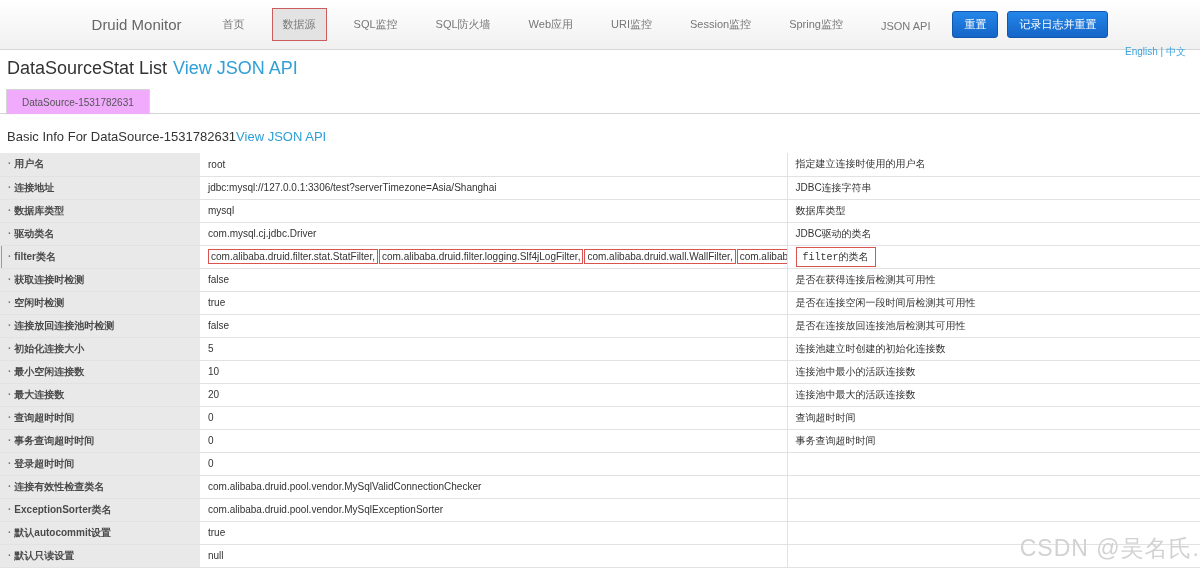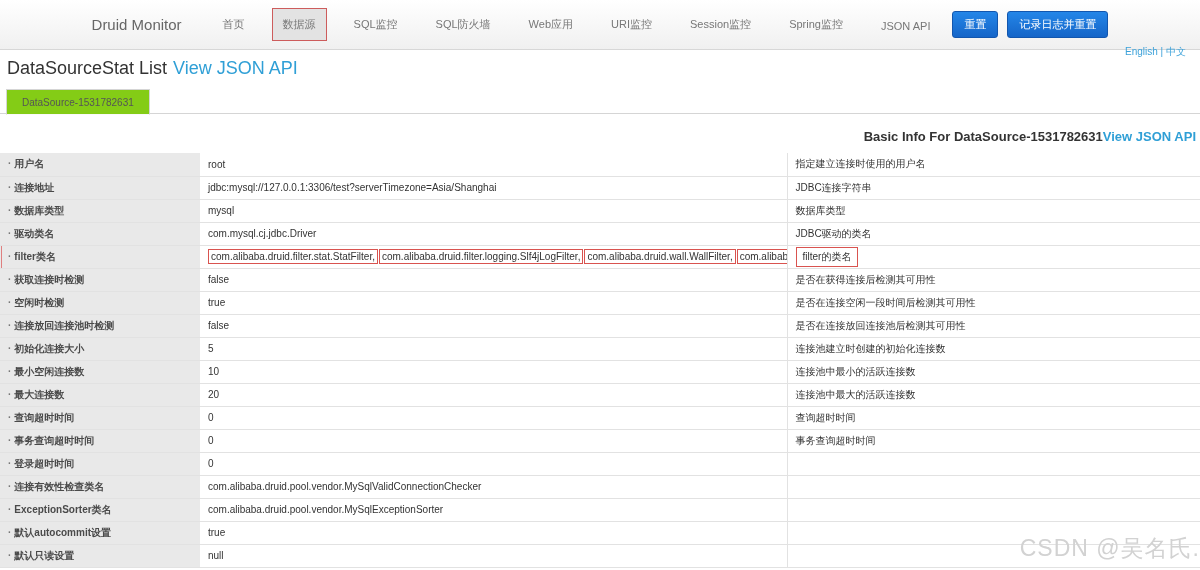--- a/index.html
+++ b/index.html
@@ -32,38 +32,38 @@
   }
   
   .lang { position:absolute; top:45px; right:14px; font-size:10px; color:#3ba1d9; cursor:pointer; }
   
   .content { padding:0; }
   .page-title { margin:8px 0 0 7px; font-size:18px; font-weight:normal; color:#333; }
   .page-title .json-link { color:#2f9fd6; margin-left:6px; cursor:pointer; }
   .tabs { margin-top:9px; border-bottom:1px solid #d5d5d5; padding-left:6px; height:26px; }
   .tab {
     display:inline-block; position:relative; top:1px;
-    font-size:10px; color:#555; background:#84cc16;
+    font-size:10px; color:#555; background:#f0abfc;
     border:1px solid #d5d5d5; border-bottom:1px solid #fafafa;
     padding:7px 15px 6px 15px; cursor:pointer;
   }
-  .section-title { margin:15px 4px 9px 7px; font-size:13px; font-weight:bold; color:#333;text-align:right; }
+  .section-title { margin:15px 16px 9px 7px; font-size:13px; font-weight:normal; color:#333; }
   .section-title .json-link { color:#2f9fd6; cursor:pointer; }
   
   table.info { width:100%; border-collapse:collapse; font-size:10px; color:#333; table-layout:fixed; }
   table.info td { height:23px; padding:0 8px; border-bottom:1px solid #e2e2e2; overflow:hidden; white-space:nowrap; }
   td.lbl {
     width:200px; background:#e9e9e9; color:#4a4a4a; font-weight:bold;
     border-bottom:1px solid #f8f8f8; position:relative;
   }
   td.lbl .bullet { color:#777; margin-right:3px; font-weight:bold; }
   td.val { width:587px; border-right:1px solid #e2e2e2; }
   td.desc { }
   .filter-box { border:1px solid #d9534f; padding:1px 2px; margin-right:1px; display:inline-block; }
-  .desc-box { border:1px solid #d9534f; padding:2px 6px; display:inline-block; }
+  .desc-box { border:1px solid #d9534f; padding:2px 6px; display:inline-block;font-family:Liberation Mono, monospace; }
   .row-overlay {
     position:absolute; left:1px; top:-2px; width:843px; height:26px;
     border:1px solid #df7f7f; pointer-events:none; z-index:2;
   }
   
   .watermark {
     position:absolute; right:0px; bottom:6px; font-size:23px; color:#d2d2d2;
     letter-spacing:1px; pointer-events:none; z-index:3;
   }
 </style>

